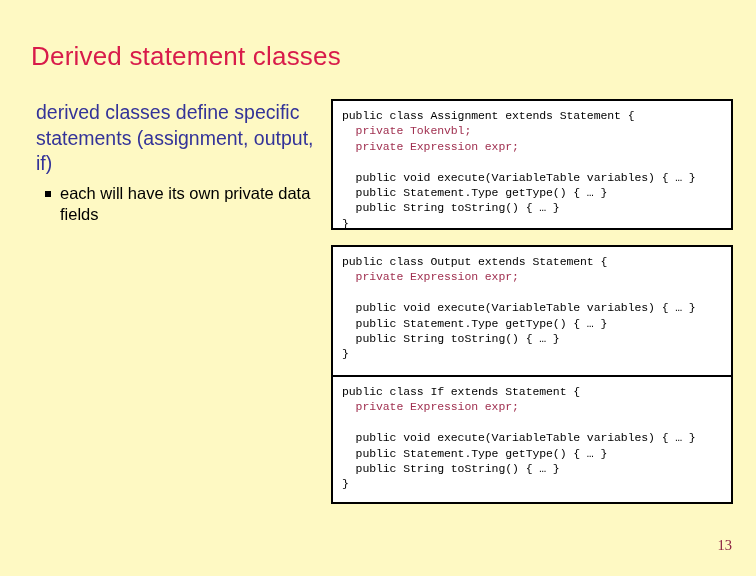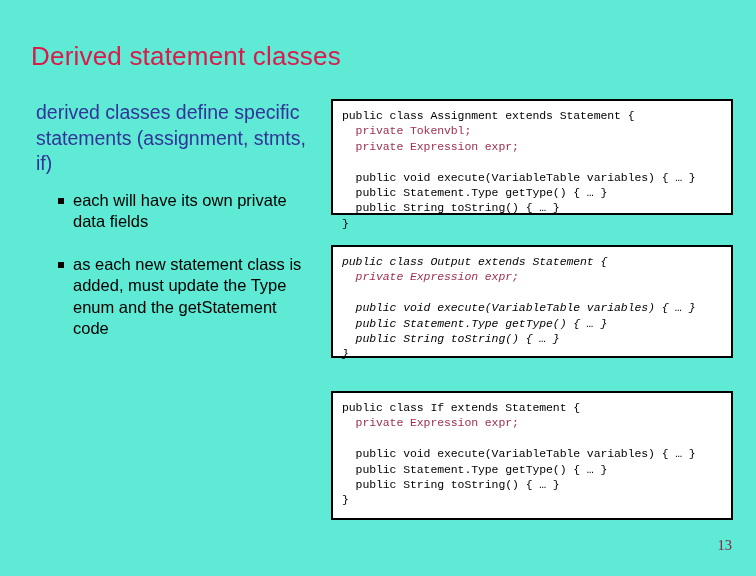--- a/index.html
+++ b/index.html
@@ -12,21 +12,21 @@
     height: 576px;
     position: relative;
     overflow: hidden;
     font-family: "Liberation Sans", sans-serif;
     -webkit-font-smoothing: antialiased;
   }
 
   #slide {
     position: absolute;
     inset: 0;
-    background: #5eead4;
+    background: #fef9c3;
   }
 
   
   #slide-title {
     position: absolute;
     left: 31px;
     top: 41px;
     font-size: 26px;
     font-weight: 400;
     color: #d81b4a;
@@ -45,21 +45,21 @@
   .lead-bullet {
     color: #333399;
     font-size: 19.5px;
     line-height: 25.5px;
     margin: 0 0 6px 0;
     padding: 0;
   }
 
   .sub-list {
     list-style: none;
-    margin: 13px;
+    margin: 0;
     padding: 0;
   }
 
   .sub-item {
     position: relative;
     color: #000000;
     font-size: 16.5px;
     line-height: 21.5px;
     padding-left: 24px;
     margin-bottom: 1px;
@@ -83,23 +83,23 @@
   .code-box {
     position: absolute;
     left: 331px;
     width: 402px;
     box-sizing: border-box;
     border: 2px solid #000000;
     background: #ffffff;
     padding: 7px 0 7px 9px;
   }
 
-  #code-box-1 { top: 99px;  height: 116px; }
-  #code-box-2 { top: 245px; height: 113px; font-style: italic; }
-  #code-box-3 { top: 375px; height: 129px; margin-top: 16px; }
+  #code-box-1 { top: 99px;  height: 131px; }
+  #code-box-2 { top: 245px; height: 144px; }
+  #code-box-3 { top: 375px; height: 129px; }
 
   .code-line {
     font-family: "Liberation Mono", "DejaVu Sans Mono", monospace;
     font-size: 11.5px;
     line-height: 15.4px;
     color: #000000;
     white-space: pre;
     letter-spacing: -0.1px;
   }
 
@@ -123,30 +123,26 @@
 </style>
 </head>
 <body>
 
 <div id="slide">
 
   <div id="slide-title">Derived statement classes</div>
 
   <div id="left-column">
 
-    <p class="lead-bullet">derived classes define specific statements (assignment, stmts, if)</p>
+    <p class="lead-bullet">derived classes define specific statements (assignment, output, if)</p>
 
     <ul class="sub-list">
       <li class="sub-item">
         <span class="sq-bullet"></span>
         <span>each will have its own private data fields</span>
-      </li>
-      <li class="sub-item spaced-above">
-        <span class="sq-bullet"></span>
-        <span>as each new statement class is added, must update the Type enum and the getStatement code</span>
       </li>
     </ul>
 
   </div>
 
   <div class="code-box" id="code-box-1">
       <div class="code-line">public class Assignment extends Statement {</div>
       <div class="code-line decl">  private Tokenvbl;</div>
       <div class="code-line decl">  private Expression expr;</div>
       <div class="code-line blank"></div>

